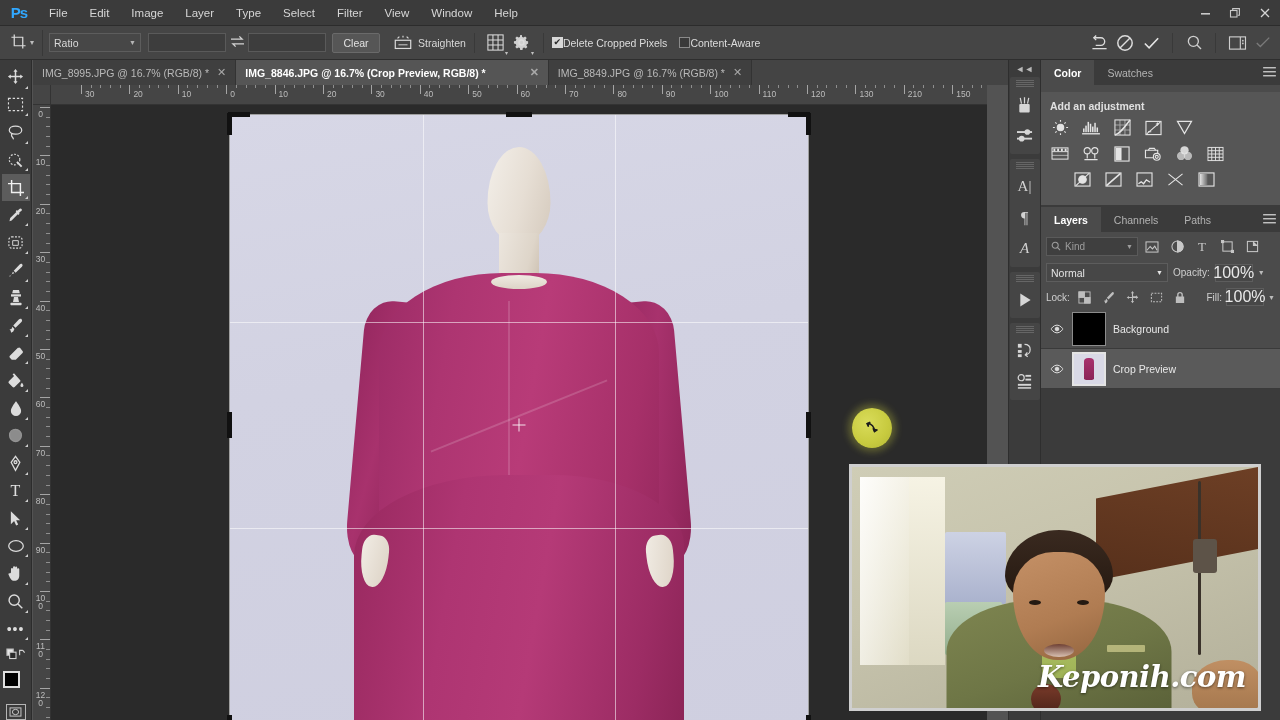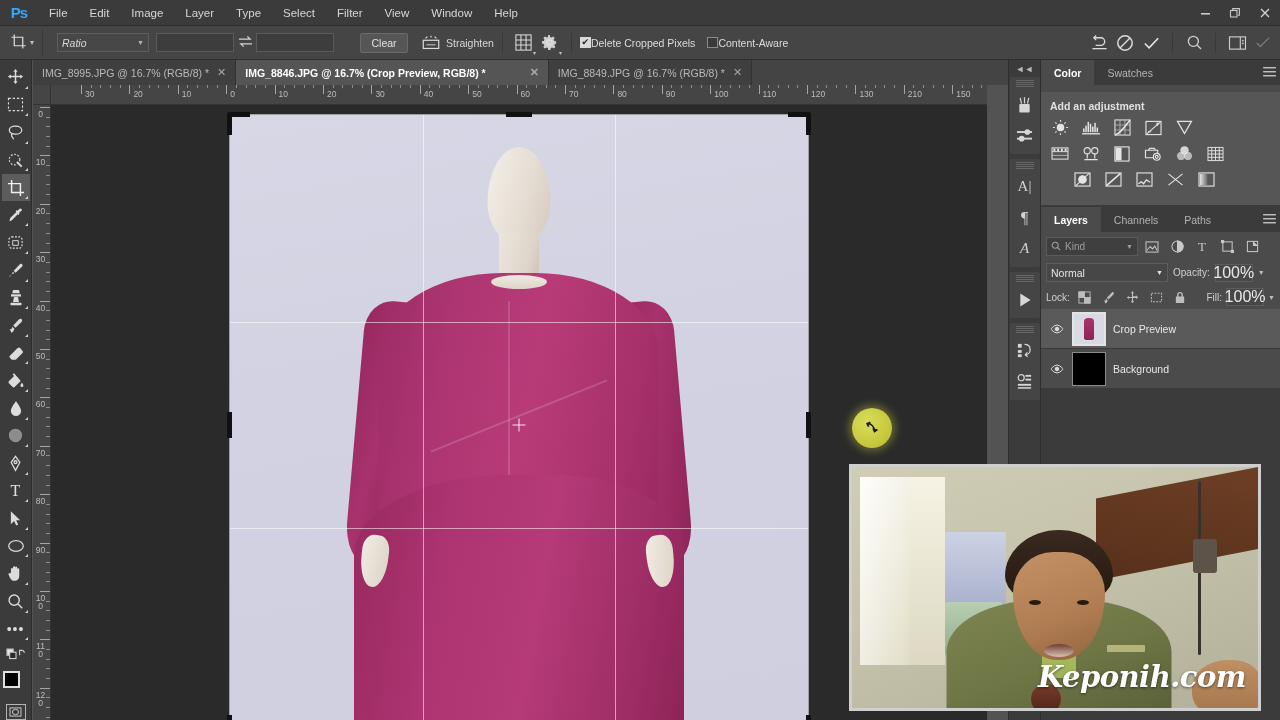--- a/index.html
+++ b/index.html
@@ -38,31 +38,31 @@
     border-bottom:1px solid #2e2e2e; padding-left:6px;
   }
   .tool-preset {
     display:flex; align-items:center; gap:3px; padding:0 8px 0 4px;
     border-right:1px solid #383838; height:26px;
   }
   .opt-sep { width:1px; height:20px; background:#393939; margin:0 8px; }
   .ratio-select {
     width:92px; height:19px; background:#474747; border:1px solid #5d5d5d;
     color:#d8d8d8; font-size:10.5px; display:flex; align-items:center;
-    padding:0 4px; justify-content:space-between; margin-left:14px;font-style:italic;
+    padding:0 4px; justify-content:space-between; margin-left:6px;
   }
   .num-field {
     width:78px; height:19px; background:#3d3d3d; border:1px solid #5a5a5a;
     margin-left:7px;
   }
   .swap-btn { width:22px; text-align:center; font-size:13px; color:#cfcfcf; }
   .clear-btn {
     height:20px; min-width:48px; background:#565656; border:1px solid #6a6a6a;
     border-radius:2px; color:#e2e2e2; font-size:10.5px;
-    display:flex; align-items:center; justify-content:center; margin-left:26px; padding:0 8px;
+    display:flex; align-items:center; justify-content:center; margin-left:6px; padding:0 8px;
   }
   .icon-btn { width:26px; height:26px; display:flex; align-items:center; justify-content:center; position:relative; }
   .straighten-lbl { font-size:10.5px; color:#d8d8d8; margin-left:2px; }
   .cbx-wrap { display:flex; align-items:center; margin-left:12px; font-size:10.5px; color:#dcdcdc; }
   .cbx {
     width:11px; height:11px; border:1px solid #8a8a8a; background:#3a3a3a;
     display:flex; align-items:center; justify-content:center;
   }
   .cbx.on { background:#d8d8d8; border-color:#d8d8d8; }
   .cbx.on:after { content:"✔"; font-size:9px; color:#2b2b2b; line-height:1; }
@@ -1216,42 +1216,42 @@
             <path d="M6.5 1a3.1 3.1 0 0 0-3.1 3.1V6H2v7h9V6H9.6V4.1A3.1 3.1 0 0 0 6.5 1zm0 1.5c.9 0 1.6.7 1.6 1.6V6H4.9V4.1c0-.9.7-1.6 1.6-1.6z"></path>
             </svg>
         </span>
         <span style="margin-left:auto;display:flex;align-items:center;gap:4px">
           <span>Fill:</span>
           <span class="opa-box">100%</span>
           <span style="font-size:7px;color:#bbb">▼</span>
         </span>
       </div>
 
+      <div class="layer-row">
+        <span class="eye">
+          <svg width="14" height="10" viewBox="0 0 15 11" fill="none" stroke="#dcdcdc" stroke-width="1.1">
+            <path d="M1 5.5S3.6 1.2 7.5 1.2 14 5.5 14 5.5 11.4 9.8 7.5 9.8 1 5.5 1 5.5z"></path>
+            <circle cx="7.5" cy="5.5" r="2" fill="#dcdcdc"></circle>
+            </svg>
+        </span>
+        <span class="thumb"></span>
+        <span class="layer-name">Background</span>
+      </div>
+
       <div class="layer-row selected">
         <span class="eye">
           <svg width="14" height="10" viewBox="0 0 15 11" fill="none" stroke="#dcdcdc" stroke-width="1.1">
             <path d="M1 5.5S3.6 1.2 7.5 1.2 14 5.5 14 5.5 11.4 9.8 7.5 9.8 1 5.5 1 5.5z"></path>
             <circle cx="7.5" cy="5.5" r="2" fill="#dcdcdc"></circle>
             </svg>
         </span>
         <span class="thumb crop">
           <span class="mini-dress"></span>
         </span>
         <span class="layer-name">Crop Preview</span>
-      </div>
-
-      <div class="layer-row">
-        <span class="eye">
-          <svg width="14" height="10" viewBox="0 0 15 11" fill="none" stroke="#dcdcdc" stroke-width="1.1">
-            <path d="M1 5.5S3.6 1.2 7.5 1.2 14 5.5 14 5.5 11.4 9.8 7.5 9.8 1 5.5 1 5.5z"></path>
-            <circle cx="7.5" cy="5.5" r="2" fill="#dcdcdc"></circle>
-            </svg>
-        </span>
-        <span class="thumb"></span>
-        <span class="layer-name">Background</span>
       </div>
     </div>
   </div>
 
   <div class="webcam">
     <span class="wc-wall"></span>
     <span class="wc-beam"></span>
     <span class="wc-window"></span>
     <span class="wc-curtain"></span>
     <span class="wc-shelf"></span>

